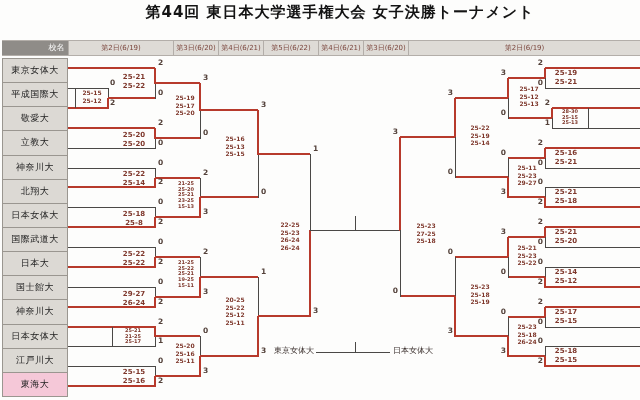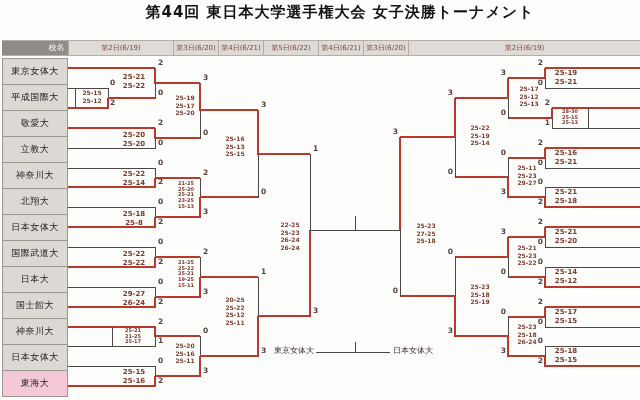--- a/index.html
+++ b/index.html
@@ -57,20 +57,21 @@
       <div class="ncell">敬愛大</div>
       <div class="ncell">立教大</div>
       <div class="ncell">神奈川大</div>
       <div class="ncell">北翔大</div>
       <div class="ncell">日本女体大</div>
       <div class="ncell">国際武道大</div>
       <div class="ncell">日本大</div>
       <div class="ncell">国士館大</div>
       <div class="ncell">神奈川大</div>
       <div class="ncell">日本女体大</div>
+      <div class="ncell">江戸川大</div>
       <div class="ncell hl">東海大</div>
     </div>
 
   <div id="bracket">
       <div class="seg" style="background: rgb(183, 58, 44); left: 68px; top: 67px; width: 87px; height: 2px;"></div>
       <div class="seg" style="background: rgb(74, 72, 70); left: 68px; top: 87.5px; width: 8px; height: 1px;"></div>
       <div class="seg" style="background: rgb(183, 58, 44); left: 68px; top: 107px; width: 8px; height: 2px;"></div>
       <div class="seg" style="background: rgb(74, 72, 70); left: 75px; top: 87.5px; width: 34px; height: 1px;"></div>
       <div class="seg" style="background: rgb(183, 58, 44); left: 75px; top: 107px; width: 34px; height: 2px;"></div>
       <div class="seg" style="background: rgb(74, 72, 70); left: 74.5px; top: 88px; width: 1px; height: 20px;"></div>

